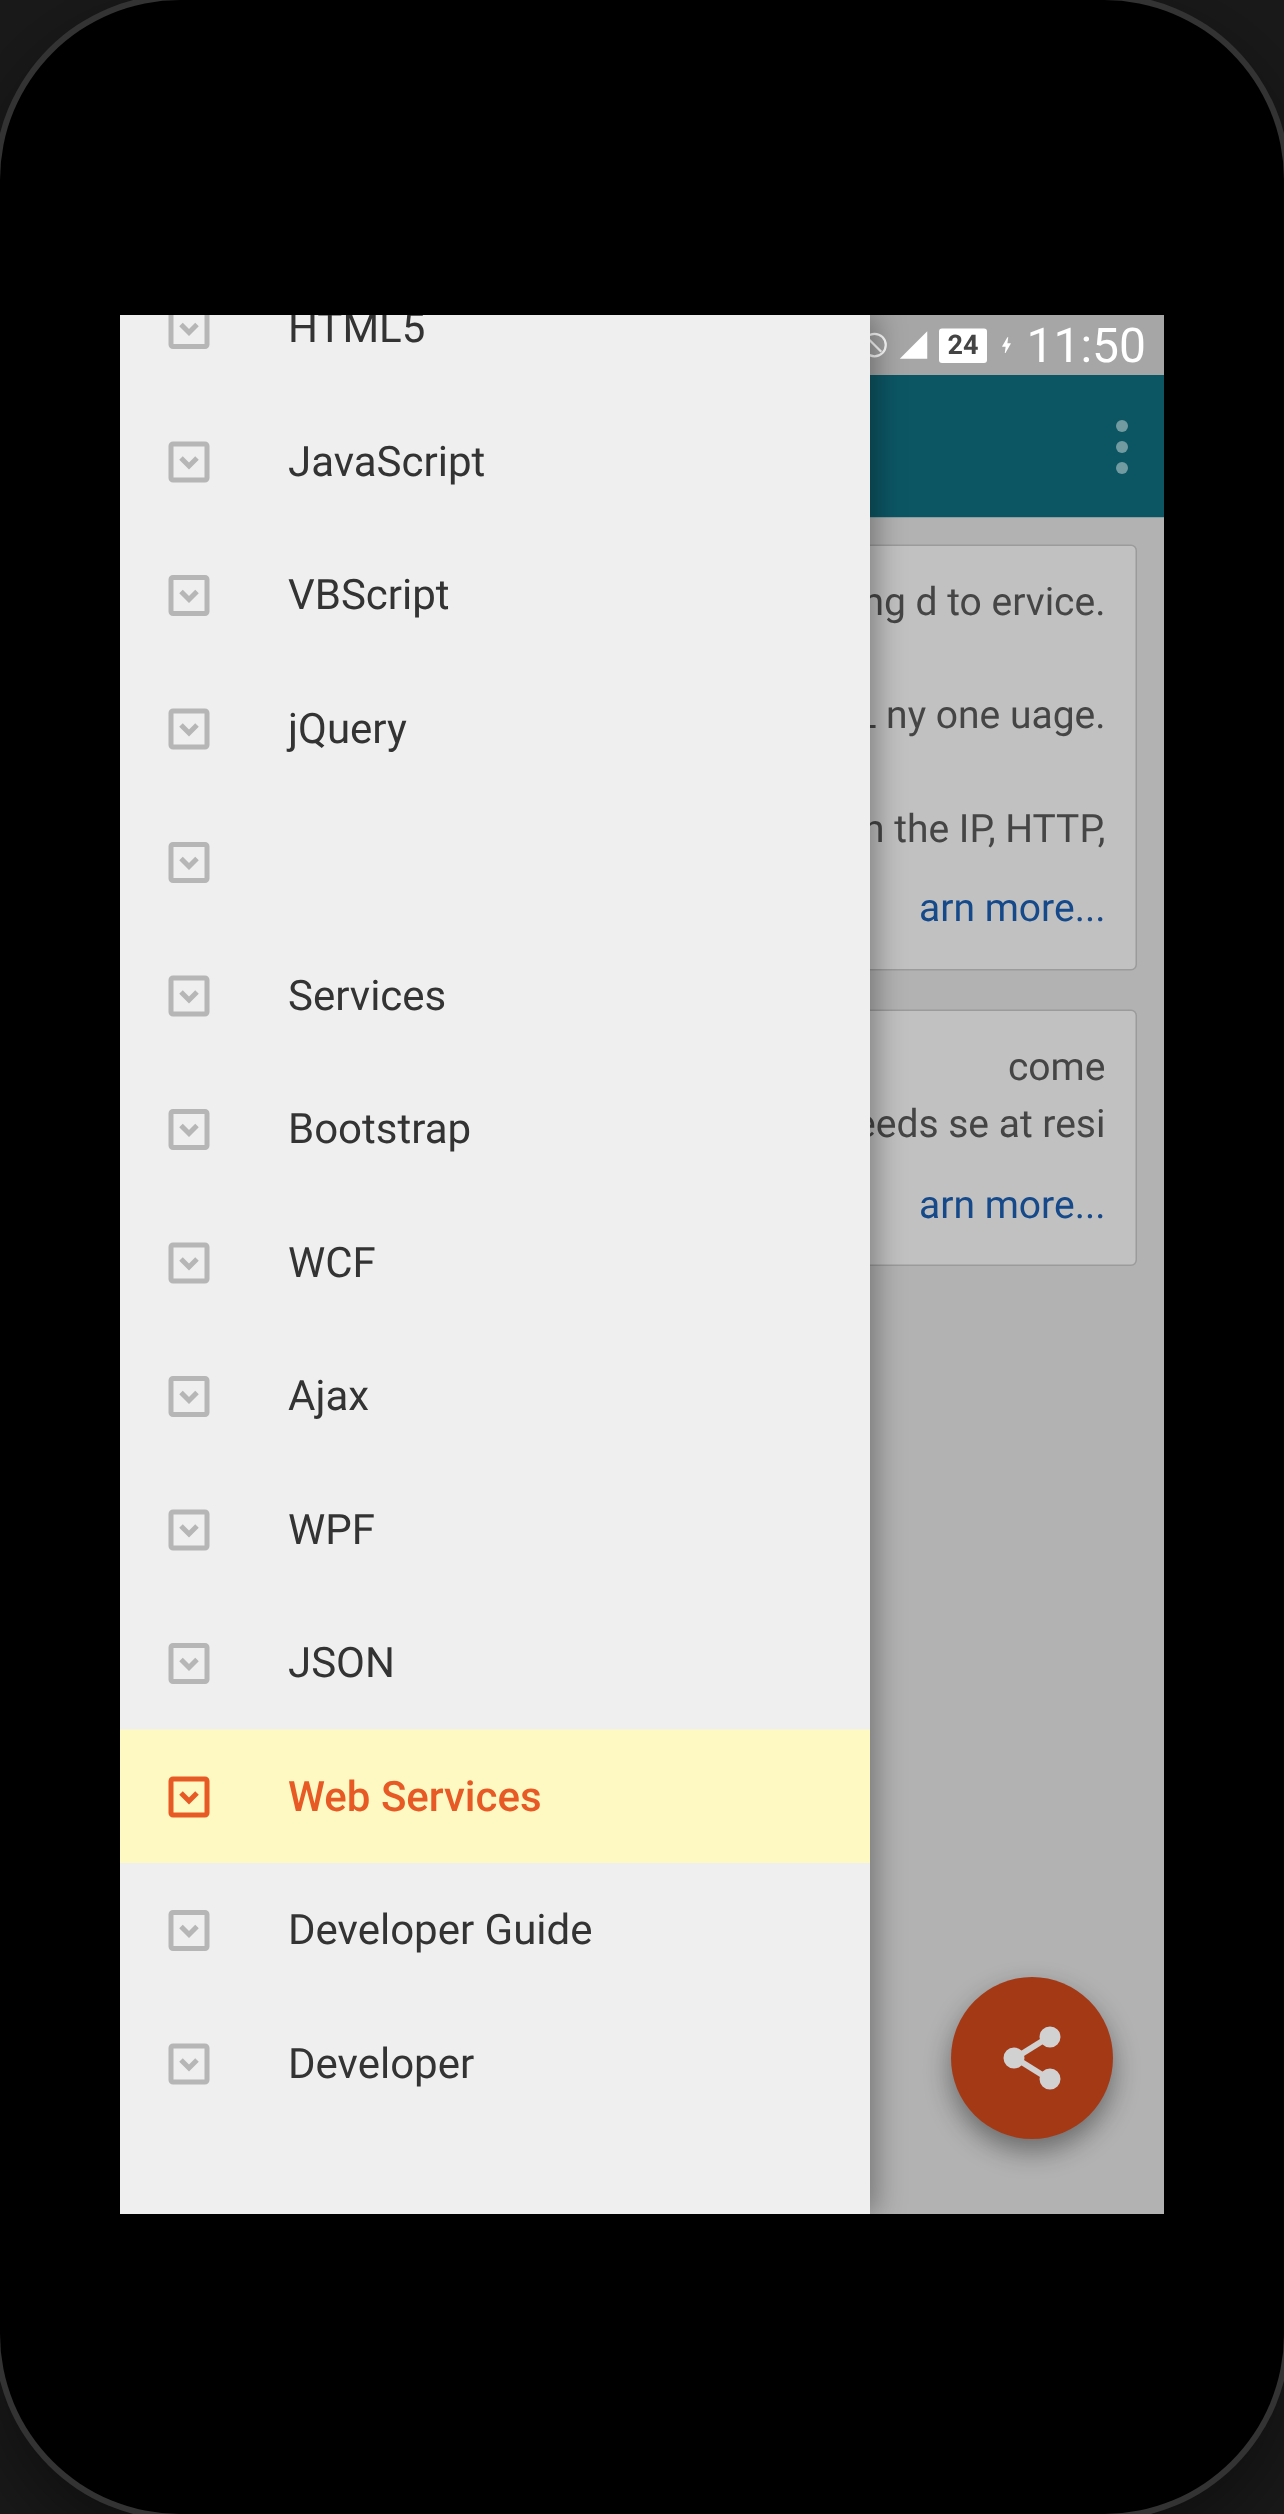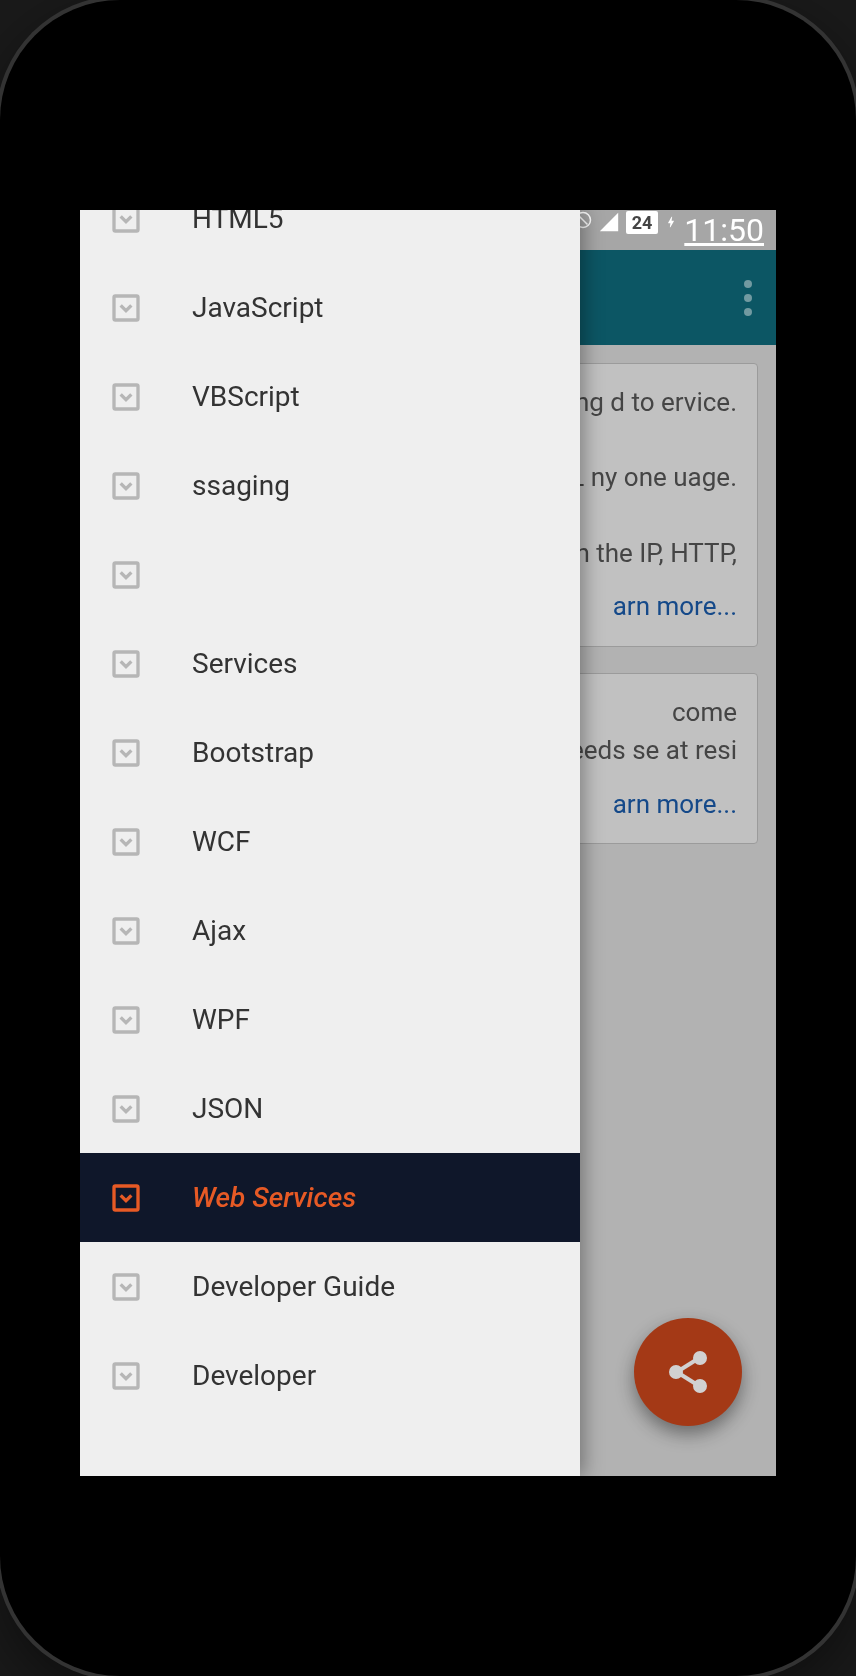--- a/index.html
+++ b/index.html
@@ -77,21 +77,21 @@
     justify-content: space-between;
     padding: 0 12px;
     z-index: 50;
     color: #fff;
     font-size: 22px;
   }
   .status-left { display: flex; align-items: center; }
   .android-icon {
     width: 26px; height: 22px;
   }
-  .status-right { display: flex; align-items: flex-start; gap: 6px; text-decoration: underline; }
+  .status-right { display: flex; align-items: center; gap: 6px; }
   .battery-badge {
     background: #fff;
     color: #444;
     font-weight: bold;
     font-size: 18px;
     padding: 1px 6px;
     border-radius: 2px;
   }
   .content-area {
     position: absolute;
@@ -176,24 +176,23 @@
   .drawer-item {
     display: flex;
     align-items: center;
     height: 89px;
     padding-left: 30px;
     gap: 50px;
     color: #333;
     font-size: 28px;
   }
   .drawer-item.selected {
-    background: #0f172a;
+    background: #fef9c3;
     color: #e75a25;
     font-weight: 500;
-    font-style: italic;
   }
   .item-icon {
     width: 32px; height: 32px;
     flex-shrink: 0;
   }
   .item-icon svg path, .item-icon svg rect, .item-icon svg polyline {
     stroke: #b6b6b6;
   }
   .drawer-item.selected .item-icon svg path,
   .drawer-item.selected .item-icon svg rect,
@@ -302,21 +301,21 @@
   <line x1="12" y1="6" x2="12" y2="14"></line>
 </svg></div>
               <span class="item-label">VBScript</span>
             </div>
             <div class="drawer-item">
               <div class="item-icon"><svg viewBox="0 0 24 24" fill="none" stroke-width="2.5">
   <rect x="3" y="3" width="18" height="18" rx="1"></rect>
   <polyline points="8,10 12,14 16,10"></polyline>
   <line x1="12" y1="6" x2="12" y2="14"></line>
 </svg></div>
-              <span class="item-label">ssaging</span>
+              <span class="item-label">jQuery</span>
             </div>
             <div class="drawer-item">
               <div class="item-icon"><svg viewBox="0 0 24 24" fill="none" stroke-width="2.5">
   <rect x="3" y="3" width="18" height="18" rx="1"></rect>
   <polyline points="8,10 12,14 16,10"></polyline>
   <line x1="12" y1="6" x2="12" y2="14"></line>
 </svg></div>
             </div>
             <div class="drawer-item">
               <div class="item-icon"><svg viewBox="0 0 24 24" fill="none" stroke-width="2.5">

